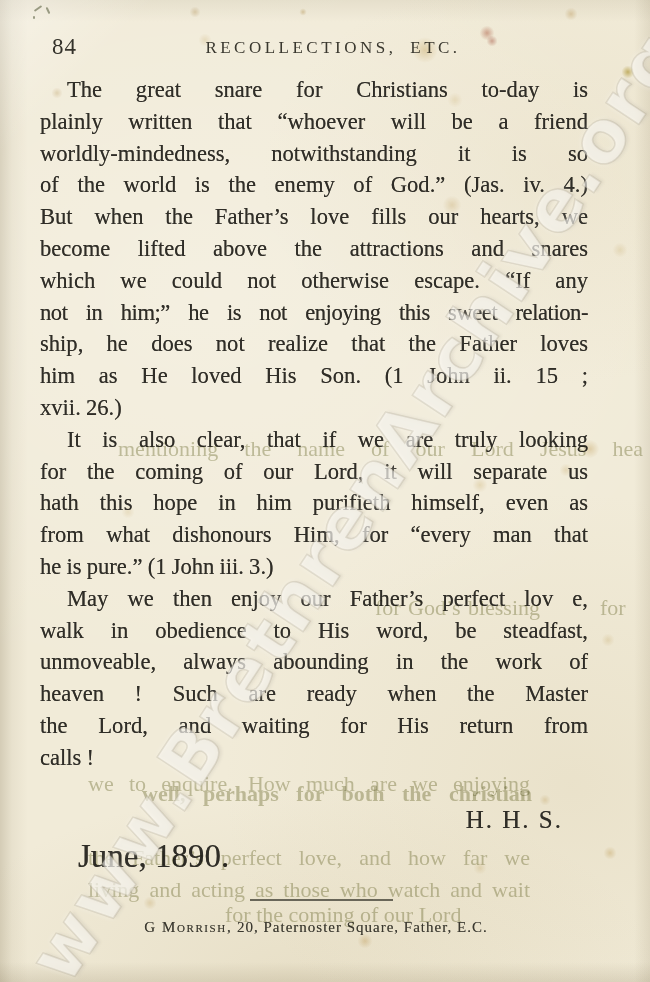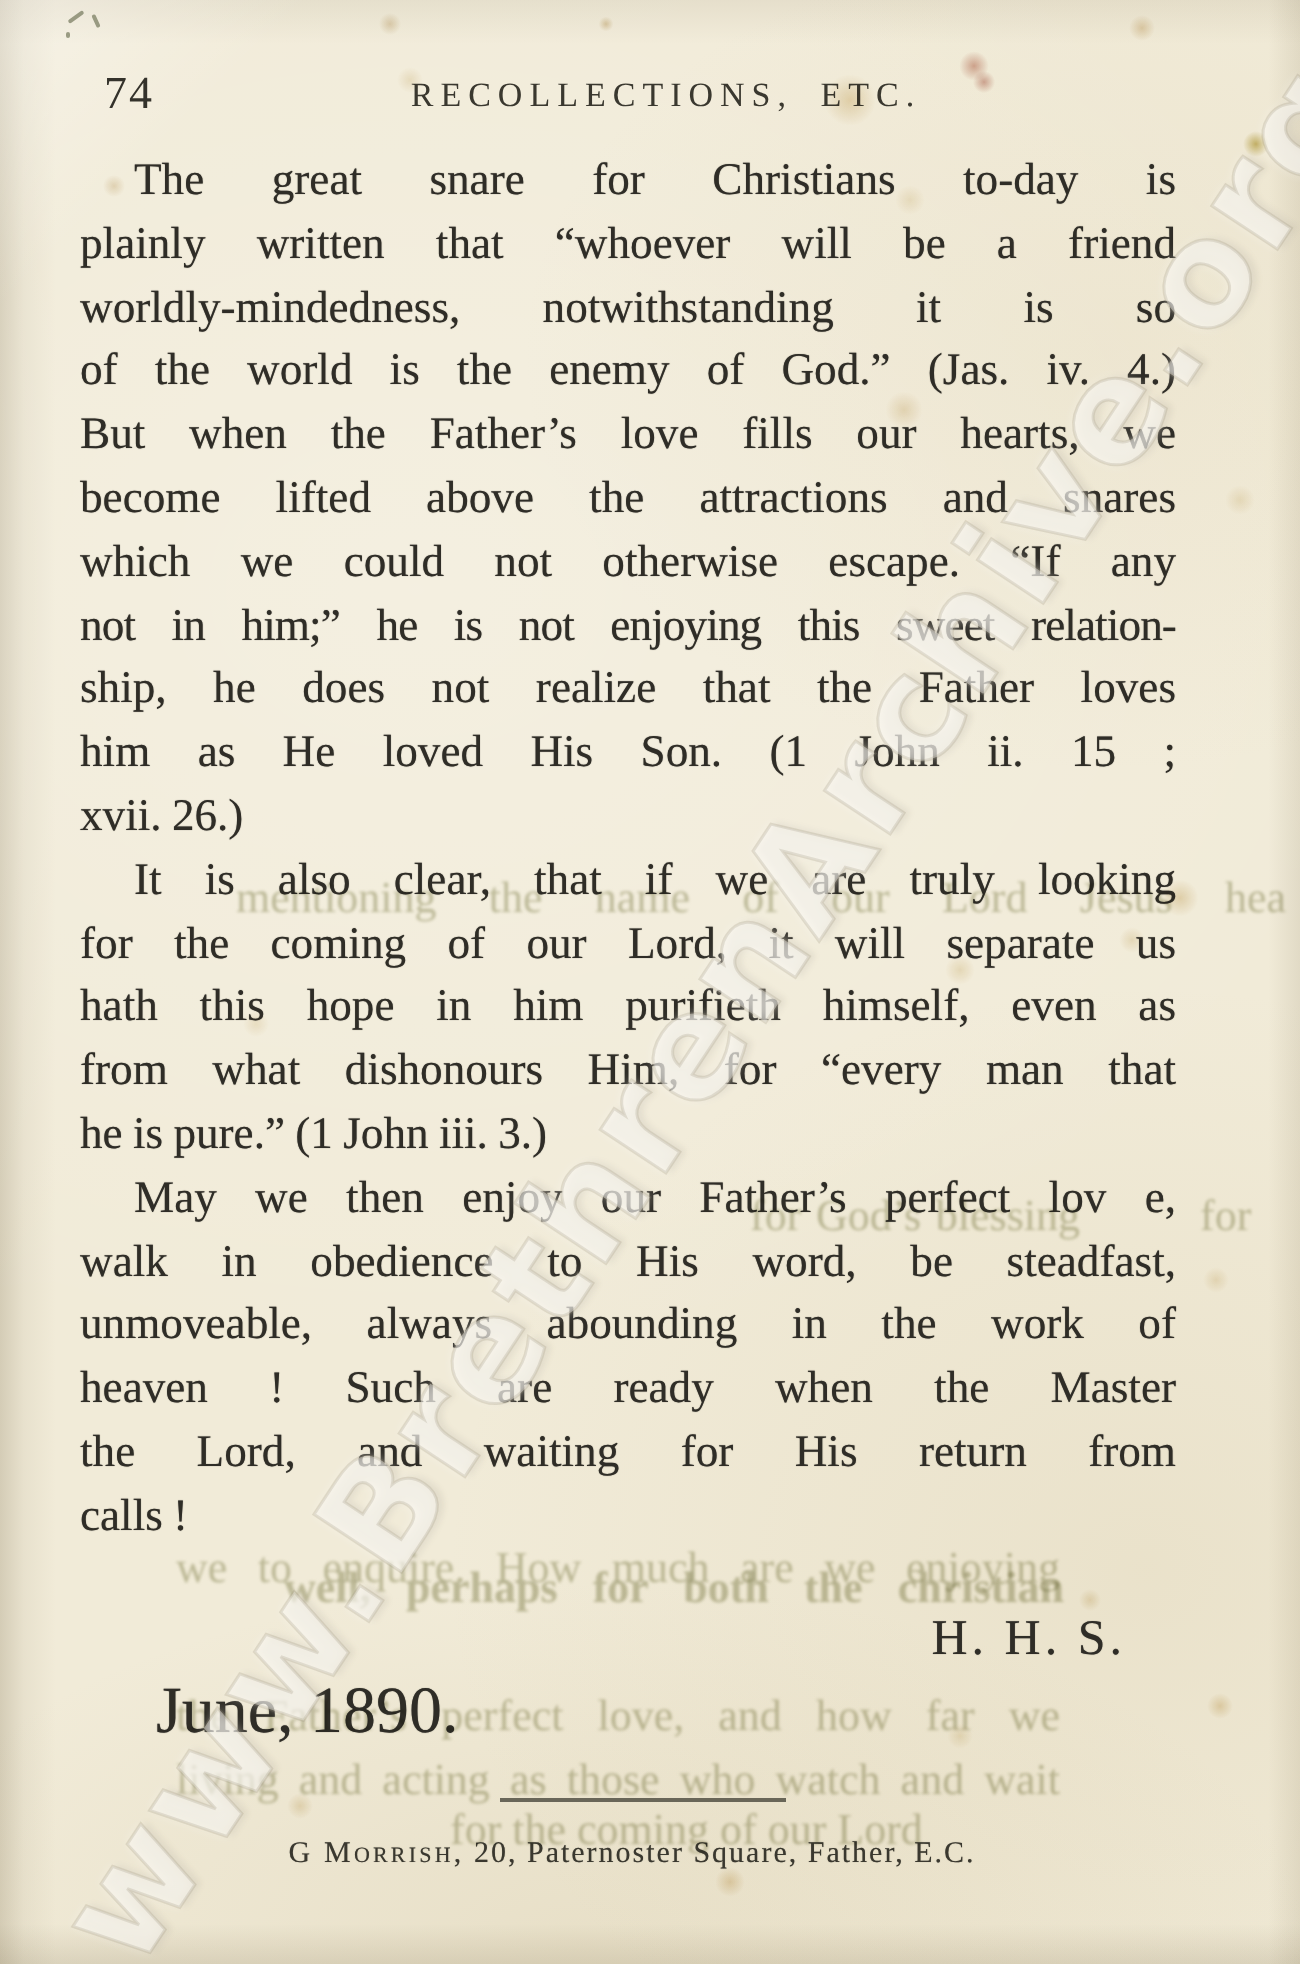--- a/index.html
+++ b/index.html
@@ -86,21 +86,21 @@
     -webkit-text-stroke:1.5px rgba(150,140,118,0.22);
     text-shadow:0 0 6px rgba(255,255,255,0.35), 2px 2px 3px rgba(140,130,108,0.18);
     z-index:6;pointer-events:none;
   }
 </style>
 </head>
 <body>
 
 <div class="page">
 
-  <div class="pageno">74</div>
+  <div class="pageno">84</div>
   <div class="runhead">RECOLLECTIONS, ETC.</div>
 
   <div class="textblock">
       <div class="line indent">The great snare for Christians to-day is</div>
       <div class="line">plainly written that “whoever will be a friend</div>
       <div class="line">worldly-mindedness, notwithstanding it is so</div>
       <div class="line">of the world is the enemy of God.” (Jas. iv. 4.)</div>
       <div class="line">But when the Father’s love fills our hearts, we</div>
       <div class="line">become lifted above the attractions and snares</div>
       <div class="line">which we could not otherwise escape.  “If any</div>

